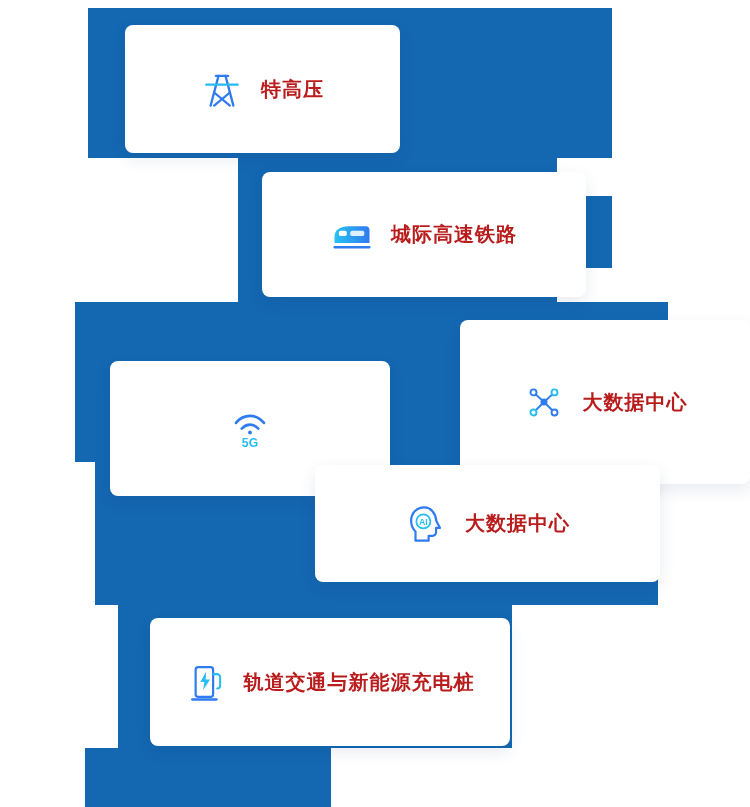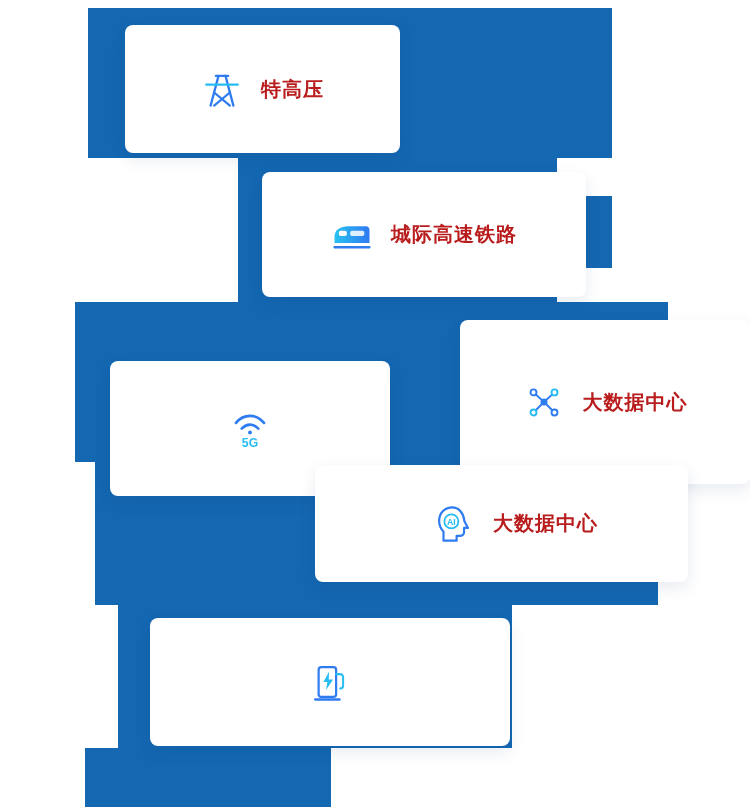--- a/index.html
+++ b/index.html
@@ -19,21 +19,21 @@
   .card{
     position:absolute;background:#ffffff;border-radius:8px;
     box-shadow:0 6px 16px rgba(20,60,120,0.10);
     display:flex;align-items:center;justify-content:center;gap:18px;
   }
   .c1{left:125px;top:25px;width:275px;height:128px;}
   .c2{left:403px;top:25px;width:262px;height:120px;}
   .c3{left:262px;top:172px;width:324px;height:125px;}
   .c4{left:110px;top:320px;width:280px;height:135px;margin-top:41px;}
   .c5{left:460px;top:320px;width:290px;height:164px;}
-  .c6{left:315px;top:465px;width:345px;height:117px;padding-left:28px;}
+  .c6{left:315px;top:465px;width:345px;height:117px;}
   .c7{left:150px;top:618px;width:360px;height:128px;gap:16px;}
 
   .label{font-size:20px;font-weight:bold;color:#b91c1c;letter-spacing:1px;white-space:nowrap;}
   .icon{display:block;line-height:0;}
   .icon svg{width:42px;height:42px;display:block;}
   .svg-txt{font-family:"Liberation Sans", sans-serif;}
 </style>
 </head>
 <body>
 
@@ -122,15 +122,16 @@
 
   <div class="card c7">
     <span class="icon">
       <svg viewBox="0 0 48 48">
         <rect x="11" y="7" width="20" height="34" rx="3" fill="none" stroke="#2f7bf0" stroke-width="2.5"></rect>
         <path d="M23 12 L16.5 24 H21 L19.5 33 L27.5 21 H22.5 Z" fill="#27bdf2"></path>
         <path d="M31 15 H35.5 C37.4 15 39 16.6 39 18.5 V28 C39 30 37.6 31.5 35.6 31.5" fill="none" stroke="#27bdf2" stroke-width="2.3" stroke-linecap="round"></path>
         <path d="M7 44 H35" stroke="#2f7bf0" stroke-width="2.6" stroke-linecap="round"></path>
       </svg>
     </span>
+    <span class="label">轨道交通与新能源充电桩</span>
   </div>
 
 </div>
 
 </body></html>

